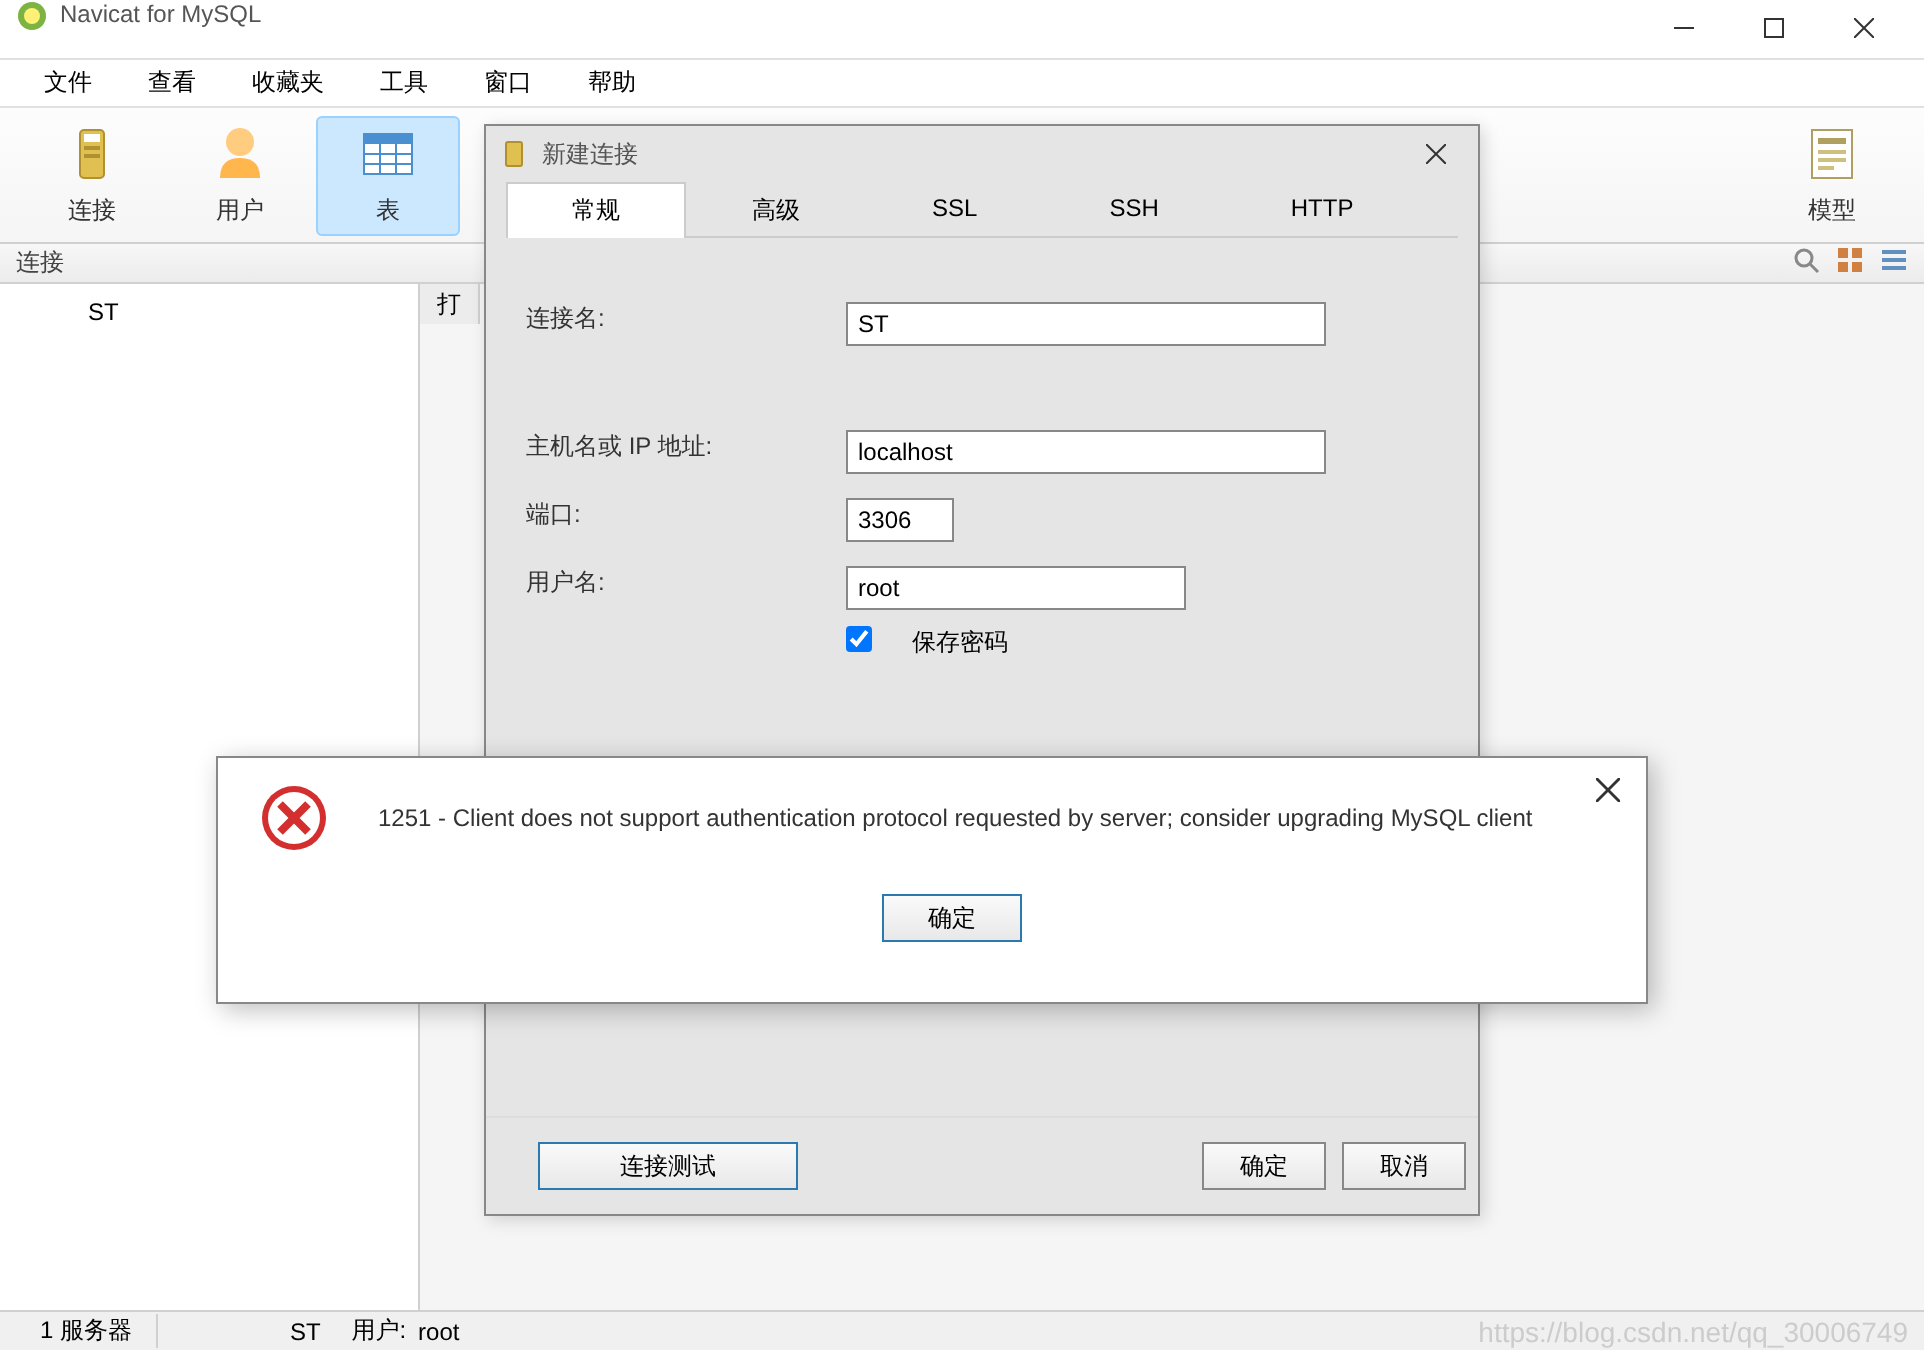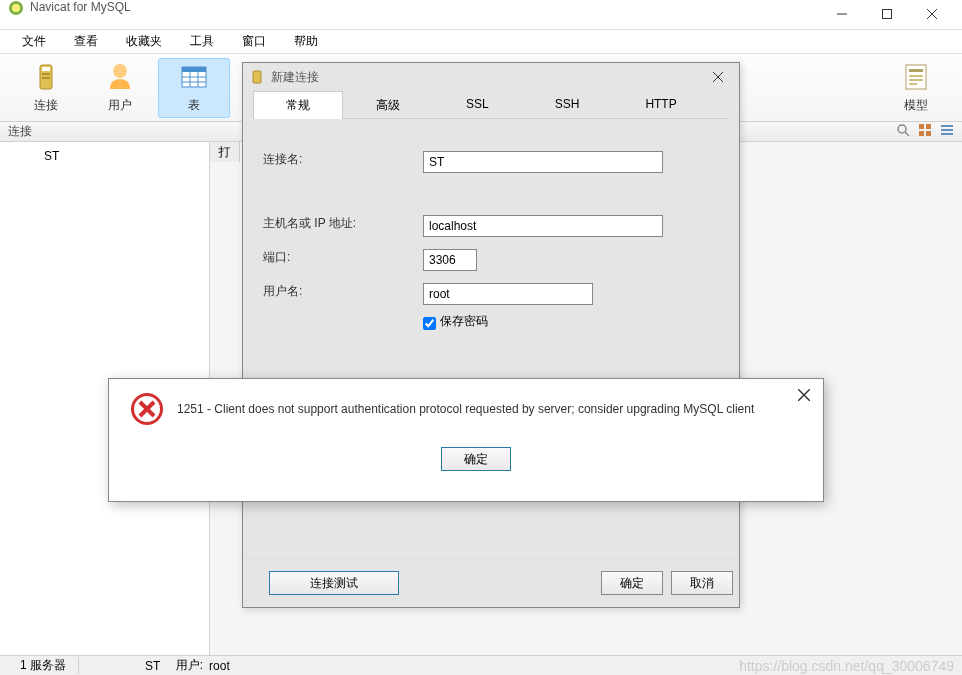--- a/index.html
+++ b/index.html
@@ -48,32 +48,32 @@
     .tab { padding: 5px 32px; cursor: pointer; border: 1px solid transparent; border-bottom: none; margin-bottom: -1px; }
     .tab.active { border-color: #ccc; background: #fff; }
     
     .form { padding: 20px 20px 10px 20px; }
     .form-row { display: flex; align-items: flex-start; margin-bottom: 8px; margin-top: 12px; }
     .form-label { width: 160px; color: #333; }
     .form-input { height: 22px; border: 1px solid #888; padding: 0 5px; background: #fff; }
     .form-input.wide { width: 240px; }
     .form-input.narrow { width: 54px; }
     .form-input.med { width: 170px; }
-    .form-checkbox-row { margin-left: 160px; margin-top: 0; display: flex; align-items: flex-end; gap: 4px; }
+    .form-checkbox-row { margin-left: 160px; margin-top: 0; display: flex; align-items: flex-start; gap: 20px; }
     
     .dialog-buttons { position: absolute; bottom: 12px; left: 0; right: 0; padding: 0 6px; display: flex; align-items: flex-end; border-top: 1px solid #ddd; padding-top: 12px; }
     .btn { height: 24px; padding: 0 18px; border: 1px solid #888; background: linear-gradient(#fafafa, #e8e8e8); cursor: pointer; margin-left: 20px; }
     .btn.test { border: 1px solid #2a7ab0; width: 130px; }
     .dialog-buttons .spacer { flex: 1; }
     .dialog-buttons .btn + .btn { margin-left: 8px; }
     
     
     .error-dialog { position: absolute; left: 108px; top: 378px; width: 716px; height: 124px; background: #fff; border: 1px solid #888; box-shadow: 3px 3px 12px rgba(0,0,0,0.25); z-index: 100; }
     .error-dialog .dialog-close { position: absolute; right: 4px; top: 4px; }
-    .error-body { display: flex; align-items: center; padding: 12px 20px; gap: 12px; }
+    .error-body { display: flex; align-items: center; padding: 12px 20px; gap: 24px; }
     .error-icon { width: 36px; height: 36px; }
     .error-text { color: #333; font-size: 12px; }
     .error-buttons { display: flex; justify-content: center; padding: 8px 0 12px; }
     .error-buttons .btn { border: 1px solid #2a7ab0; width: 70px; }
     
     .db-icon { width: 14px; height: 16px; background: linear-gradient(#6ab0e0, #4a90d0); border-radius: 2px 2px 1px 1px; position: relative; }
     .db-icon::before { content: ''; position: absolute; top: 0; left: 0; right: 0; height: 3px; background: #a0d0f0; border-radius: 2px 2px 0 0; }
   </style>
 </head>
 <body>

